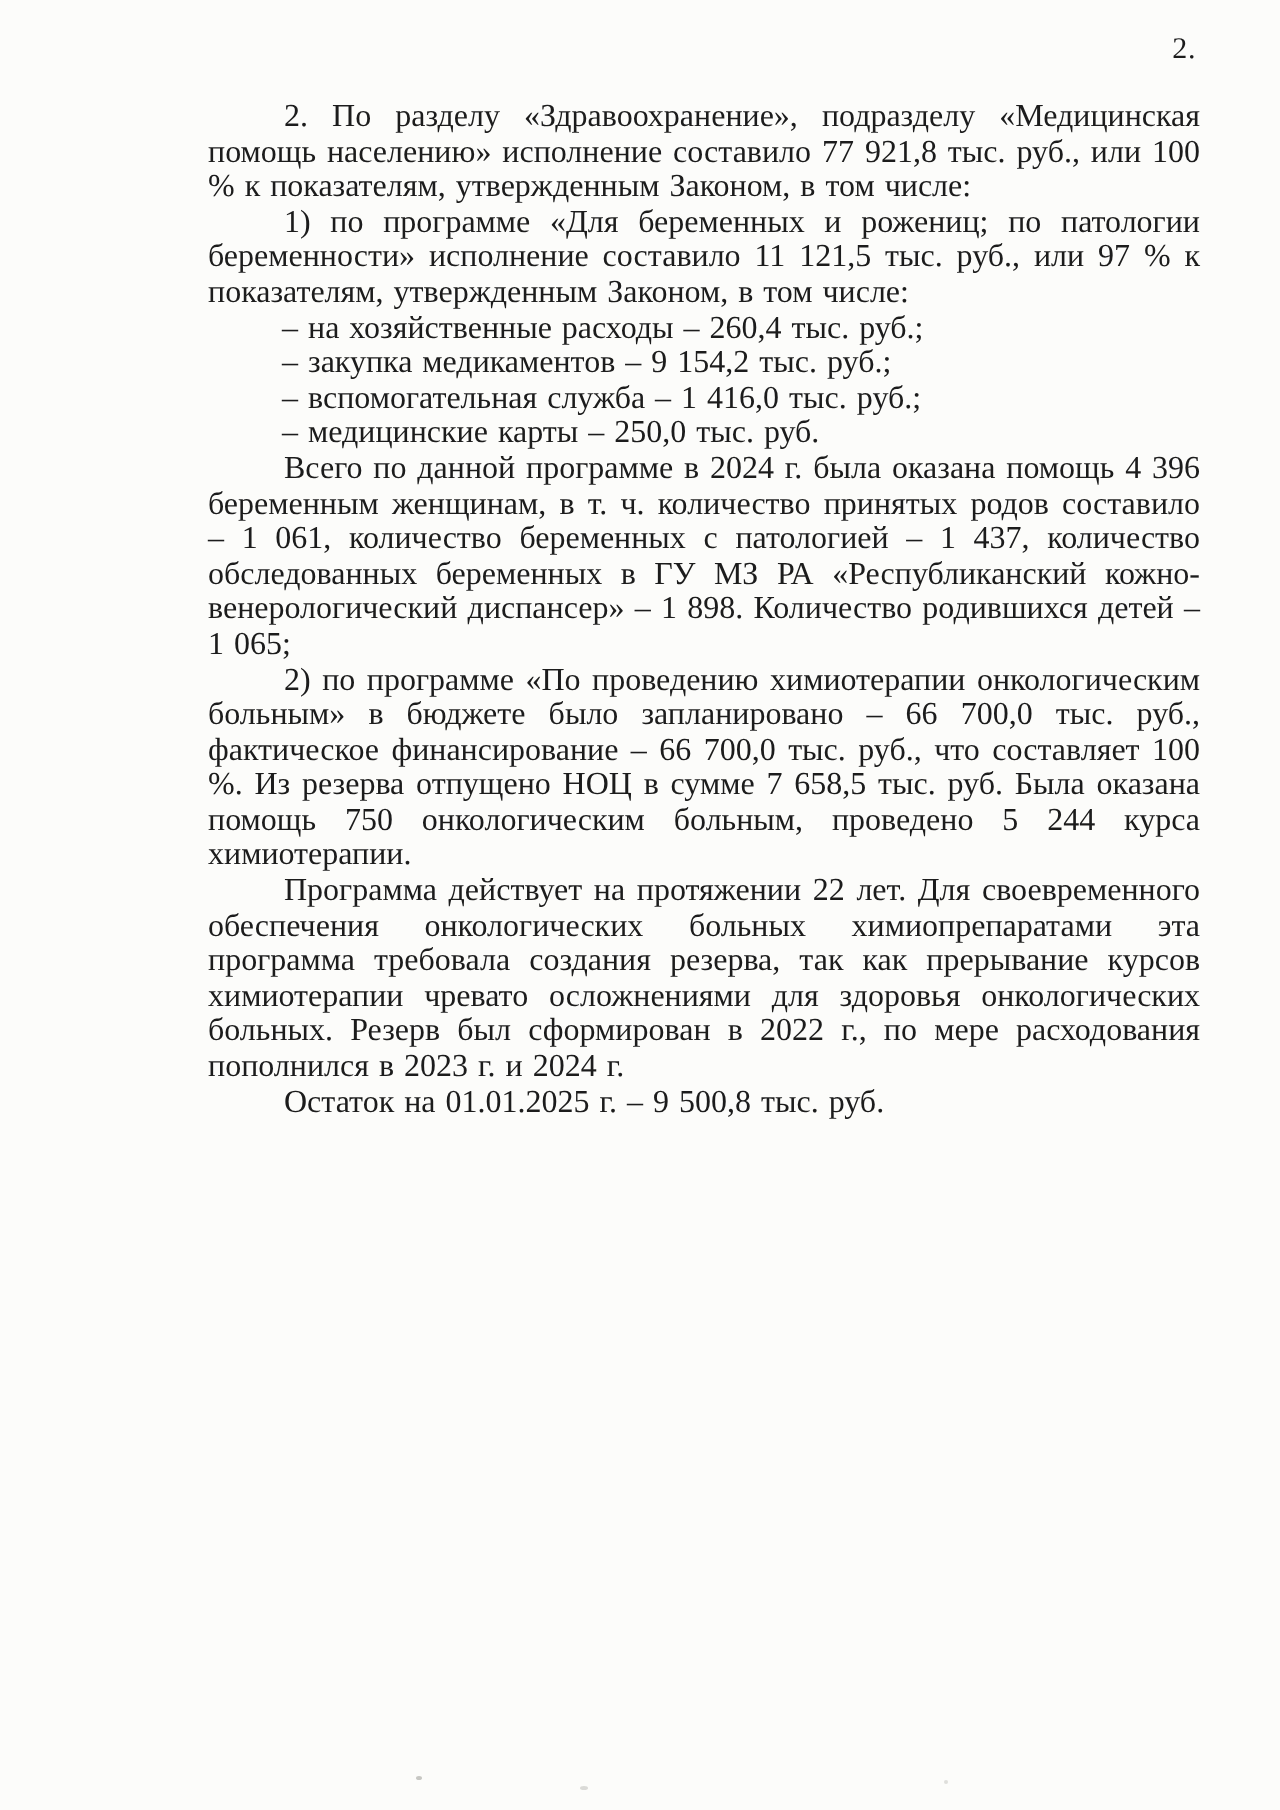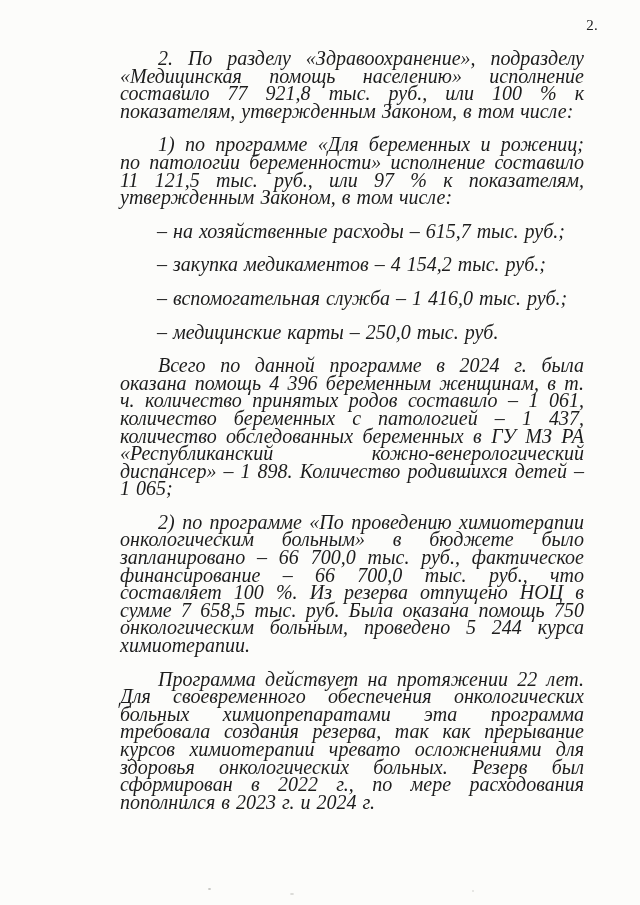--- a/index.html
+++ b/index.html
@@ -20,26 +20,25 @@
     overflow: hidden;
   }
   .page-number {
     text-align: right;
     font-size: 15px;
     line-height: 18px;
     margin: 4px 2px 16px 0;
     letter-spacing: 0.3px;
   }
   .content p {
-    margin: 16px;
-    font-size: 20px;
+    margin: 0;
+    font-size: 16px;
     line-height: 17.6px;
     text-align: justify;
     word-spacing: 1px;
-    font-style: italic;
   }
   .content p.indent {
     text-indent: 38px;
   }
   .content p.list {
     padding-left: 37px;
     text-align: left;
   }
   
   .speck {
@@ -54,25 +53,26 @@
 </style>
 </head>
 <body>
 
 <div class="page">
   <div class="page-number">2.</div>
 
   <div class="content">
     <p class="indent">2. По разделу «Здравоохранение», подразделу «Медицинская помощь населению» исполнение составило 77 921,8 тыс. руб., или 100 % к показателям, утвержденным Законом, в том числе:</p>
     <p class="indent">1) по программе «Для беременных и рожениц; по патологии беременности» исполнение составило 11 121,5 тыс. руб., или 97 % к показателям, утвержденным Законом, в том числе:</p>
-    <p class="list">– на хозяйственные расходы – 615,7 тыс. руб.;</p>
-    <p class="list">– закупка медикаментов – 4 154,2 тыс. руб.;</p>
+    <p class="list">– на хозяйственные расходы – 260,4 тыс. руб.;</p>
+    <p class="list">– закупка медикаментов – 9 154,2 тыс. руб.;</p>
     <p class="list">– вспомогательная служба – 1 416,0 тыс. руб.;</p>
     <p class="list">– медицинские карты – 250,0 тыс. руб.</p>
     <p class="indent">Всего по данной программе в 2024 г. была оказана помощь 4 396 беременным женщинам, в т. ч. количество принятых родов составило – 1 061, количество беременных с патологией – 1 437, количество обследованных беременных в ГУ МЗ РА «Республиканский кожно-венерологический диспансер» – 1 898. Количество родившихся детей – 1 065;</p>
     <p class="indent">2) по программе «По проведению химиотерапии онкологическим больным» в бюджете было запланировано – 66 700,0 тыс. руб., фактическое финансирование – 66 700,0 тыс. руб., что составляет 100 %. Из резерва отпущено НОЦ в сумме 7 658,5 тыс. руб. Была оказана помощь 750 онкологическим больным, проведено 5 244 курса химиотерапии.</p>
     <p class="indent">Программа действует на протяжении 22 лет. Для своевременного обеспечения онкологических больных химиопрепаратами эта программа требовала создания резерва, так как прерывание курсов химиотерапии чревато осложнениями для здоровья онкологических больных. Резерв был сформирован в 2022 г., по мере расходования пополнился в 2023 г. и 2024 г.</p>
+    <p class="indent">Остаток на 01.01.2025 г. – 9 500,8 тыс. руб.</p>
   </div>
 
   <span class="speck speck-1"></span>
   <span class="speck speck-2"></span>
   <span class="speck speck-3"></span>
 </div>
 
 </body></html>

